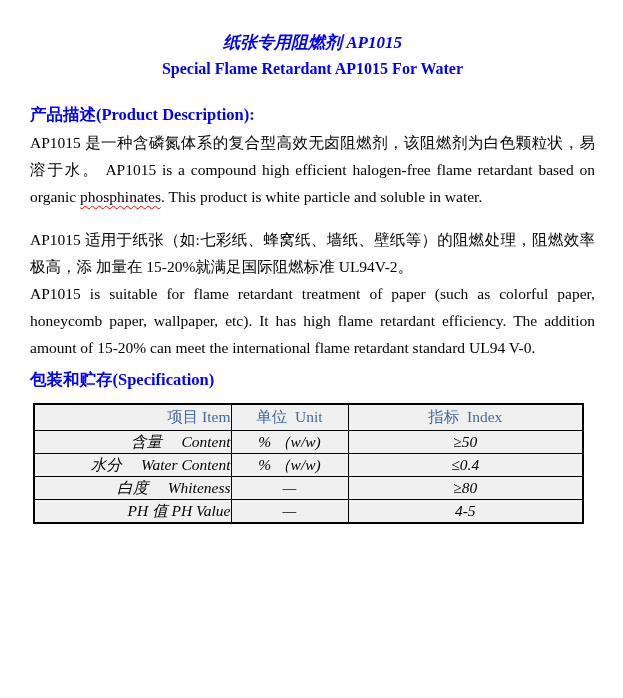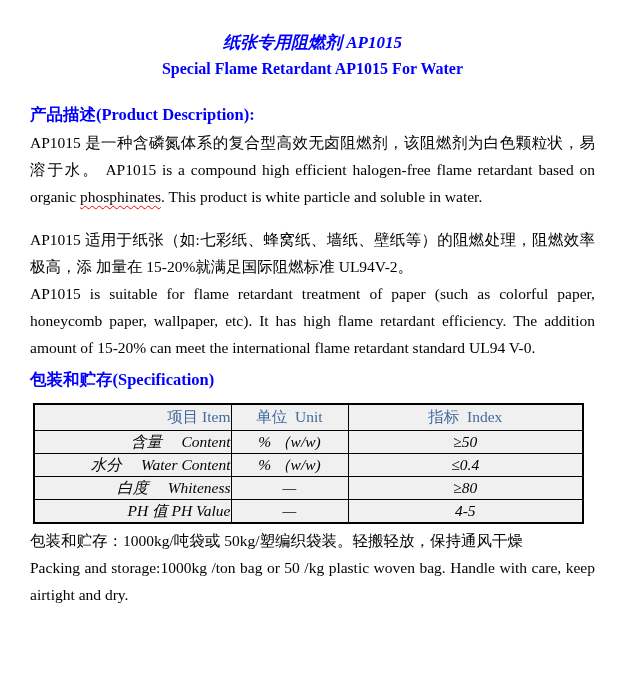--- a/index.html
+++ b/index.html
@@ -132,18 +132,14 @@
       </tr>
       <tr>
         <td class="cell-left">PH 值 PH Value</td>
         <td class="cell-center">—</td>
         <td class="cell-center">4-5</td>
       </tr>
     </tbody>
       </table>
   </div>
 
-  <p class="body-para packing">
-      <span class="line-cn">包装和贮存：1000kg/吨袋或 50kg/塑编织袋装。轻搬轻放，保持通风干燥</span>
-      <span class="line-cn">Packing and storage:1000kg /ton bag or 50 /kg plastic woven bag. Handle with care, keep airtight and dry.</span>
-    </p>
 
 </div>
 
 </body></html>

